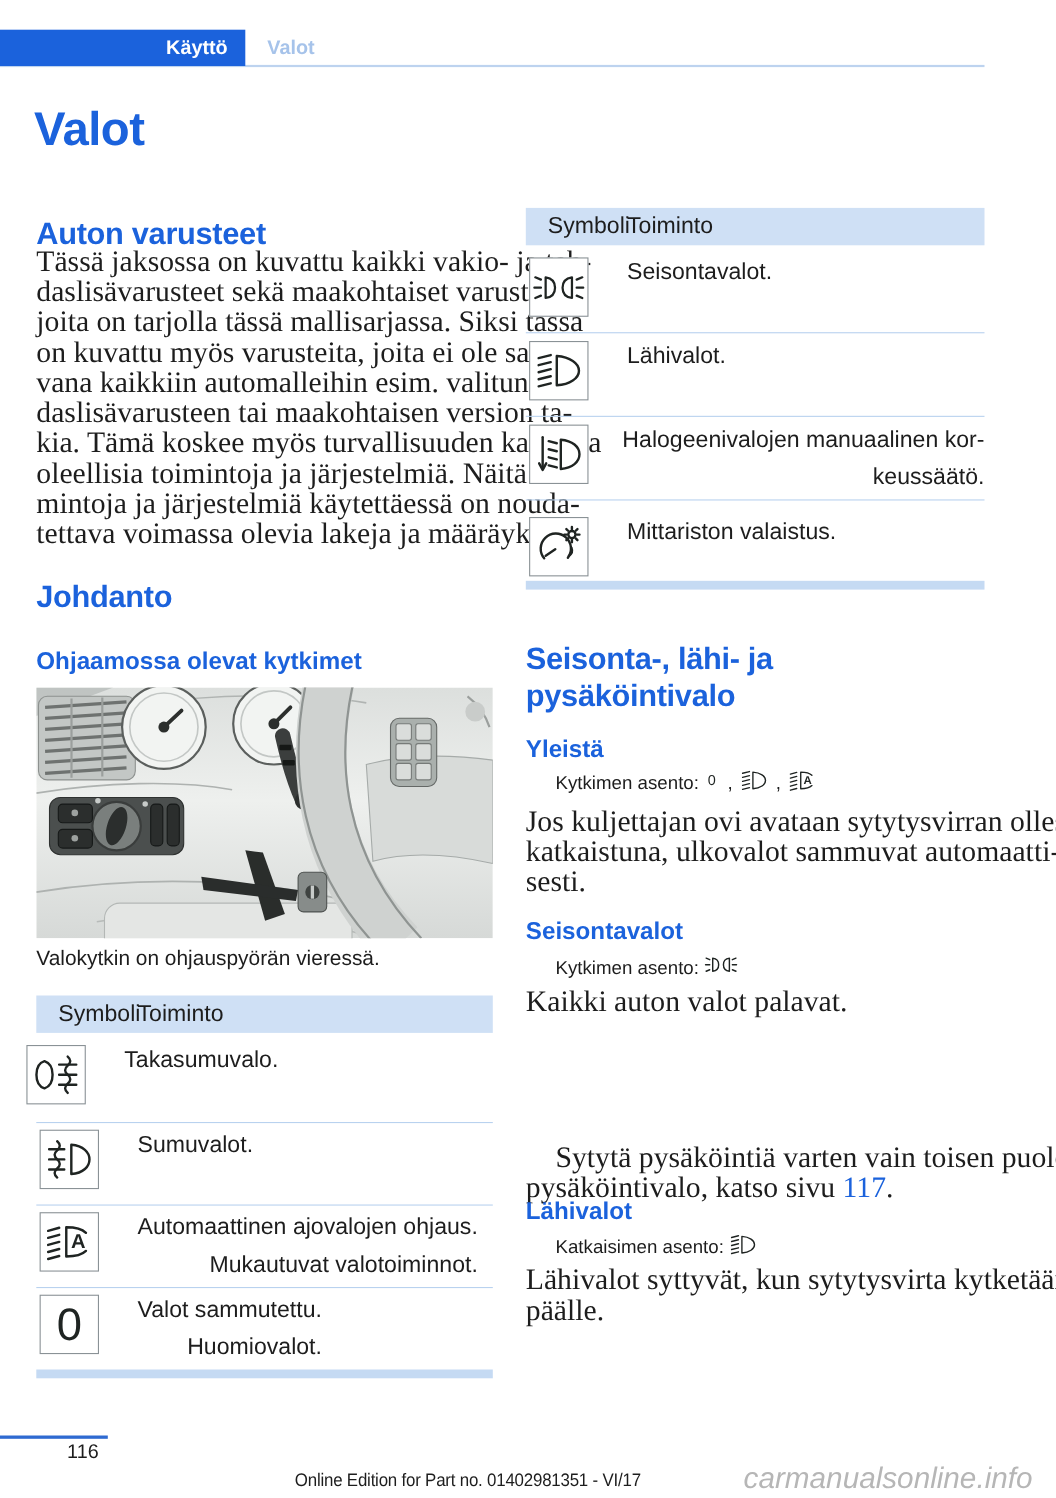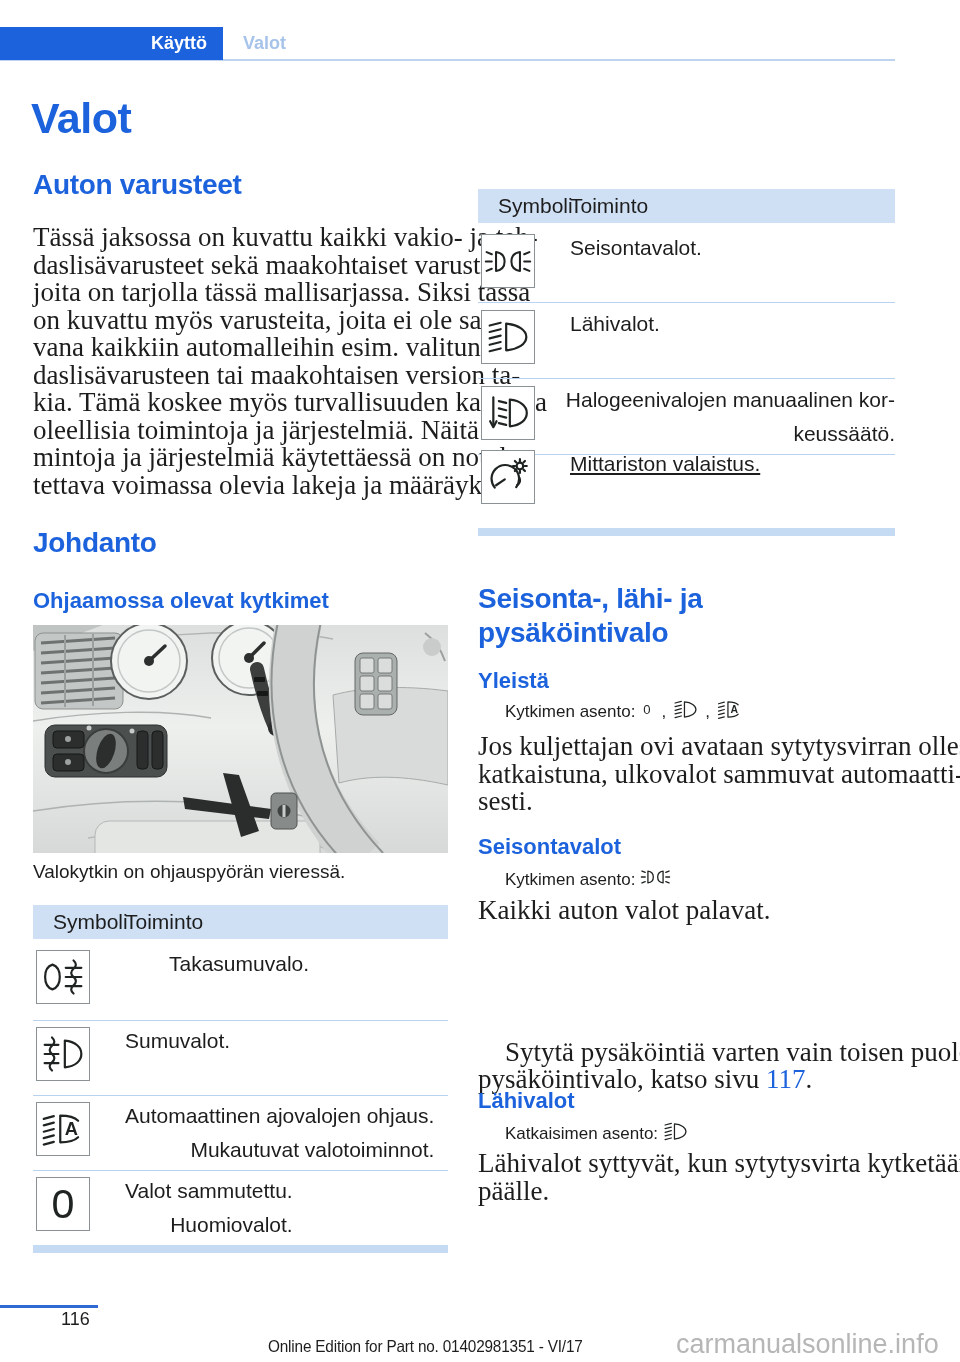--- a/index.html
+++ b/index.html
@@ -35,21 +35,21 @@
             display:flex;align-items:center;justify-content:center;box-sizing:border-box;margin-top:3px;}
   .row-text{font-size:21px;line-height:34px;white-space:pre;}
   .divider{height:1px;background:var(--divider);}
   .tbar{height:8px;background:var(--table-bar);}
   .caption{font-size:19px;}
   .ii{vertical-align:-5px;margin:0 5px;}
   .sep{margin:0 2px;}
   .link{color:var(--accent);cursor:pointer;text-decoration:none;}
   .pagenum{font-size:18px;}
   .edition{font-size:16.5px;letter-spacing:-0.2px;transform:scaleX(0.93);transform-origin:left center;}
-  .watermark{font-size:27px;color:var(--watermark);}
+  .watermark{font-size:27px;color:var(--watermark);font-style:italic;}
   .footline{background:var(--footer-line);}
   .carimg{border:0;}
   svg.sym{display:block;}
 </style>
 </head>
 <body>
 
 <svg width="0" height="0" style="position:absolute" aria-hidden="true">
   <defs>
     <g id="st" stroke="#1f2422" stroke-width="2.4" fill="none" stroke-linecap="round" stroke-linejoin="round"></g>
@@ -116,21 +116,21 @@
   <div class="abs underline" style="left:0;top:59px;width:895px;height:2px;"></div>
   <div class="abs tabblue" style="left:0;top:27px;width:223px;height:33px;">
     <span>Käyttö</span>
   </div>
   <div class="abs tabpale" style="left:243px;top:27px;">
     <span>Valot</span>
   </div>
 
   <div class="abs pagetitle" style="left:31px;top:94px;">Valot</div>
 
-  <div class="abs h2" style="left:33px;top:168px;">Auton varusteet</div>
+  <div class="abs h2" style="left:33px;top:196px;">Auton varusteet</div>
   <div class="abs body pre" style="left:33px;top:224px;">Tässä jaksossa on kuvattu kaikki vakio- ja teh-
 daslisävarusteet sekä maakohtaiset varusteet,
 joita on tarjolla tässä mallisarjassa. Siksi tässä
 on kuvattu myös varusteita, joita ei ole saata-
 vana kaikkiin automalleihin esim. valitun teh-
 daslisävarusteen tai maakohtaisen version ta-
 kia. Tämä koskee myös turvallisuuden kannalta
 oleellisia toimintoja ja järjestelmiä. Näitä toi-
 mintoja ja järjestelmiä käytettäessä on nouda-
 tettava voimassa olevia lakeja ja määräyksiä.</div>
@@ -236,21 +236,21 @@
     </svg>
   </div>
 
   <div class="abs caption" style="left:33px;top:861px;">Valokytkin on ohjauspyörän vieressä.</div>
 
   <div class="abs thead" style="left:33px;top:905px;width:415px;">
     <span class="c1">Symboli</span>
     <span>Toiminto</span>
   </div>
 
-  <div class="abs trow" style="left:33px;top:947px;width:415px;gap:44px;">
+  <div class="abs trow" style="left:21px;top:947px;width:415px;">
     <div class="icon-cell">
         <div class="icon-box">
       <svg width="44" height="44">
             <use href="#ic-rearfog"></use>
           </svg>
         </div>
       </div>
     <div class="row-text">Takasumuvalo.</div>
   </div>
   <div class="abs divider" style="left:33px;top:1020px;width:415px;"></div>
@@ -328,21 +328,21 @@
       <svg width="44" height="44">
             <use href="#ic-leveling"></use>
           </svg>
         </div>
       </div>
     <div class="row-text">Halogeenivalojen manuaalinen kor-
 keussäätö.</div>
   </div>
   <div class="abs divider" style="left:478px;top:454px;width:417px;"></div>
 
-  <div class="abs trow" style="left:478px;top:447px;width:417px;text-decoration:underline;">
+  <div class="abs trow" style="left:478px;top:467px;width:417px;">
     <div class="icon-cell">
         <div class="icon-box">
       <svg width="44" height="44">
             <use href="#ic-instrument"></use>
           </svg>
         </div>
       </div>
     <div class="row-text">Mittariston valaistus.</div>
   </div>
   <div class="abs tbar" style="left:478px;top:528px;width:417px;"></div>

